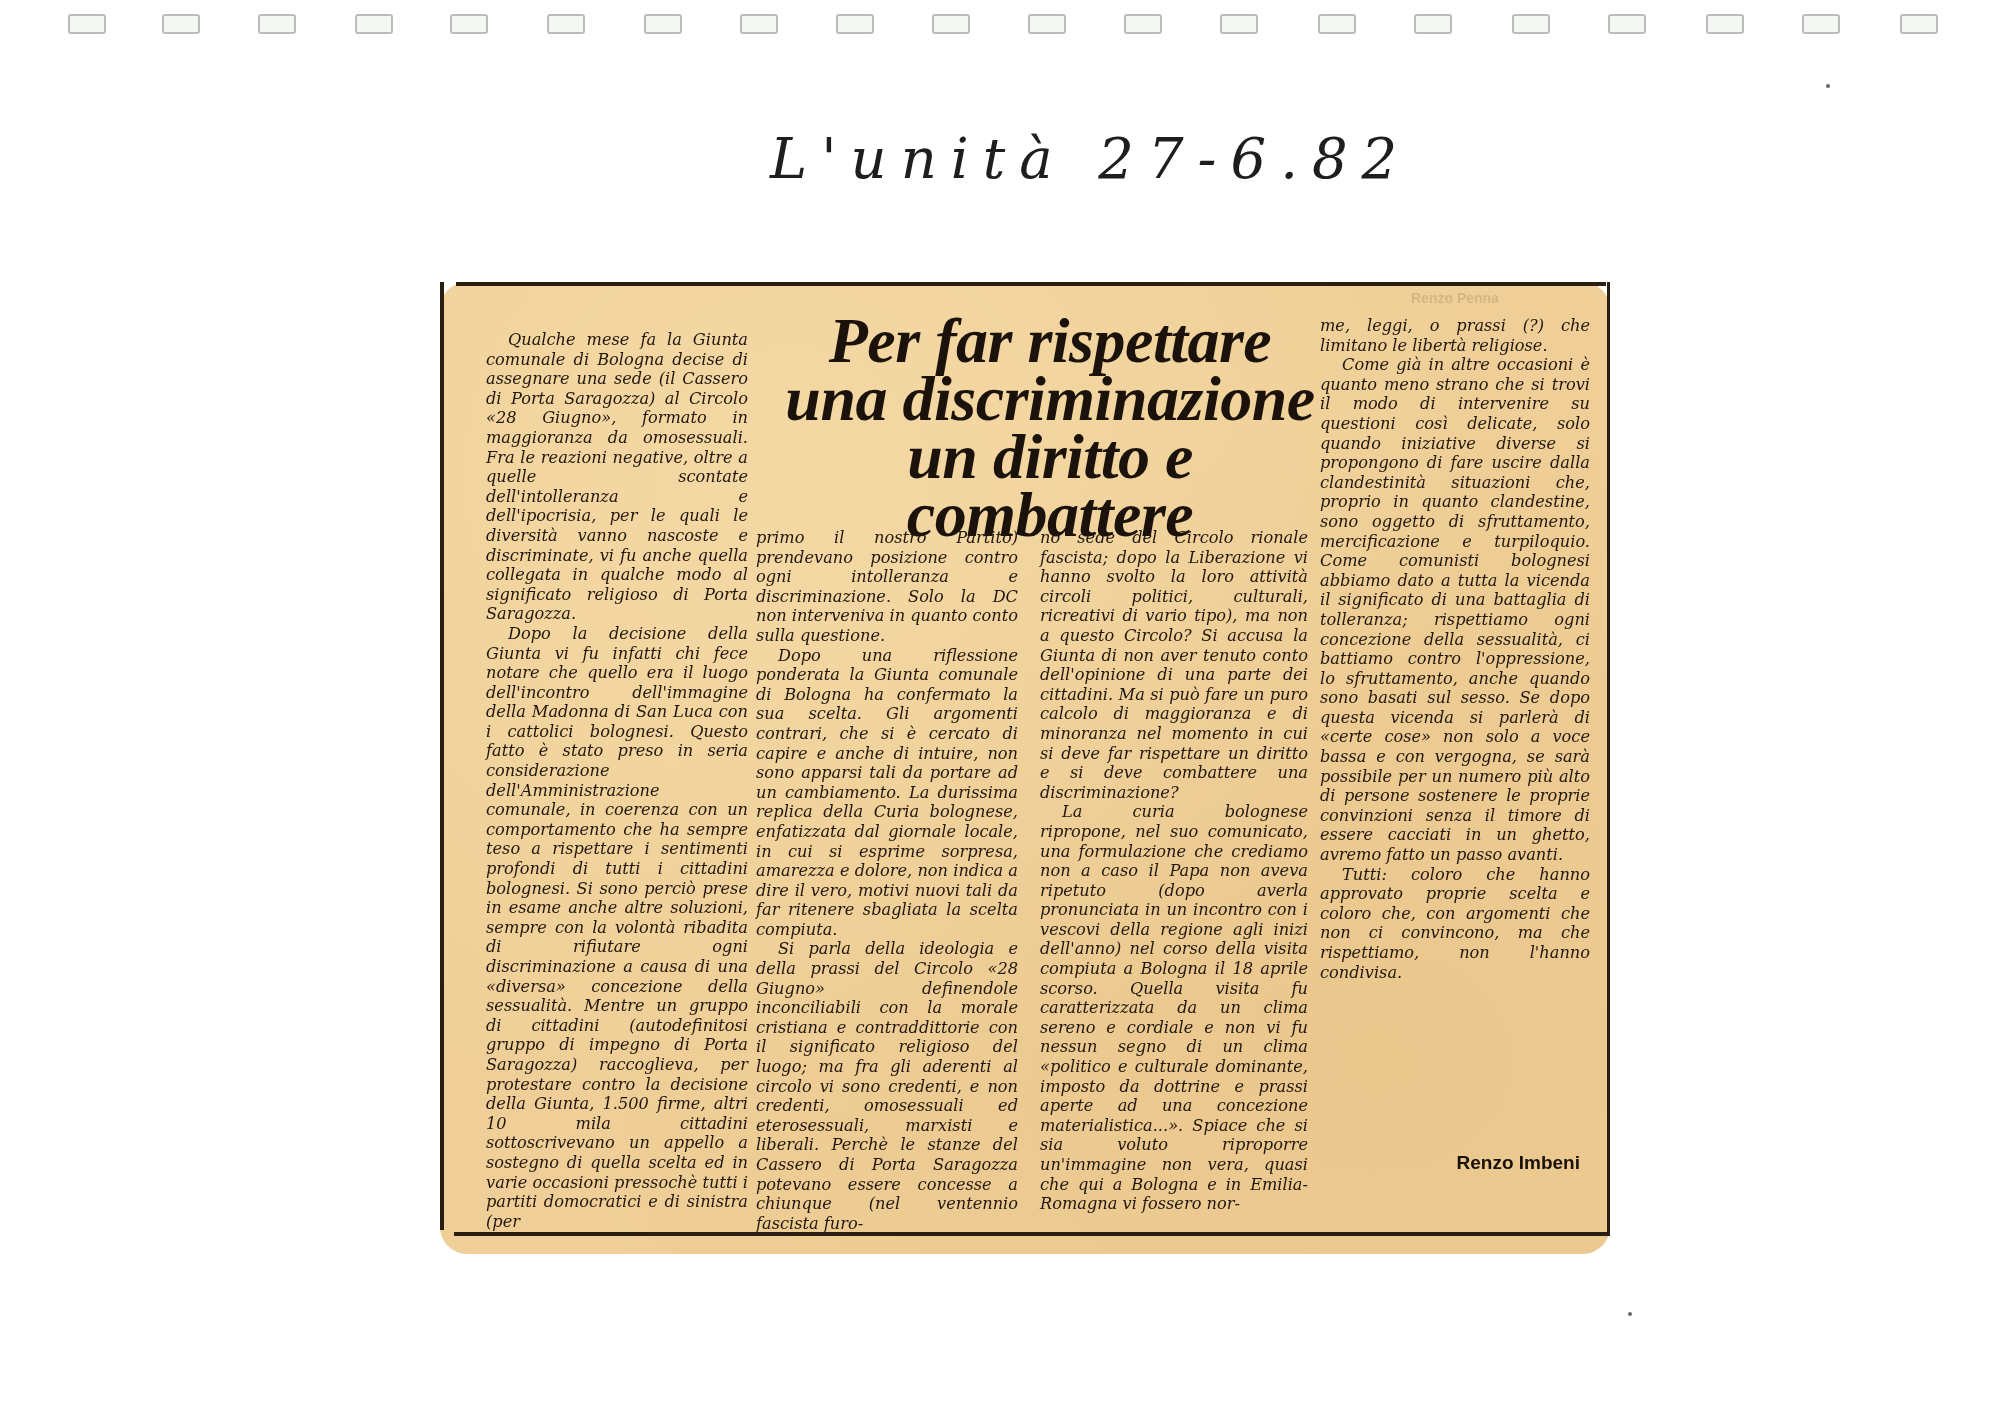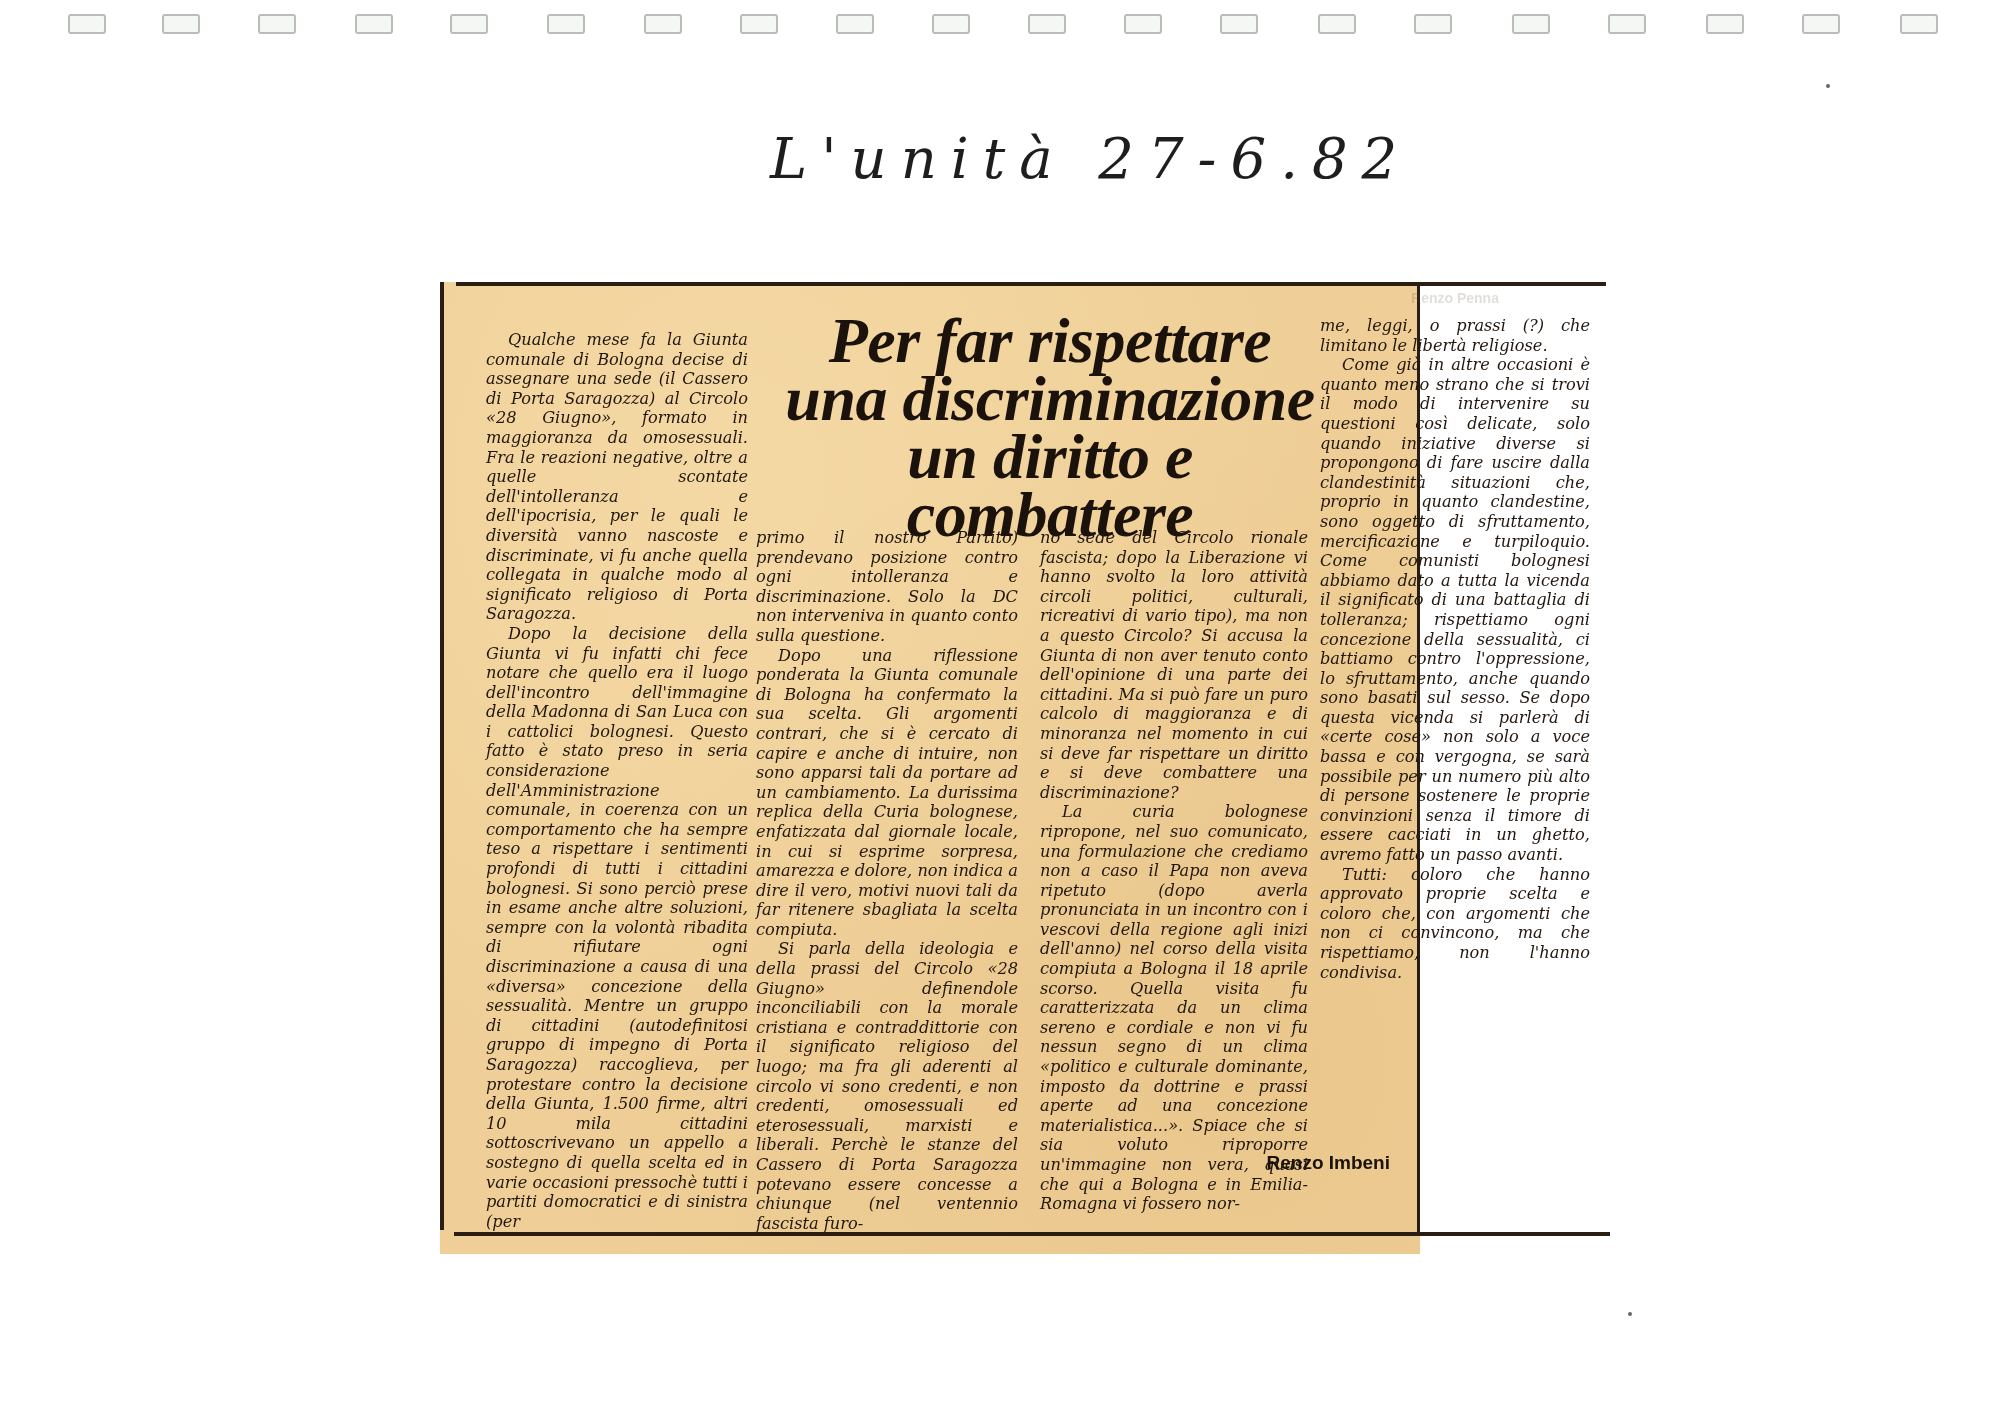--- a/index.html
+++ b/index.html
@@ -10,24 +10,25 @@
     .binder-holes { position: absolute; top: 14px; left: 0; width: 2000px; height: 24px; }
     .hole {
       position: absolute; top: 0; width: 38px; height: 20px;
       border: 2px solid #b9bcb8; border-radius: 3px; background: #f4f7f3; box-sizing: border-box;
     }
     .handwritten {
       position: absolute; left: 770px; top: 118px; font-family: "DejaVu Serif", serif;
       font-style: italic; font-size: 56px; letter-spacing: 14px; color: #1e1e1e; font-weight: 300; margin-top: 8px;
     }
     .clipping {
-      position: absolute; left: 440px; top: 282px; width: 980px; height: 972px;
+      position: absolute; left: 440px; top: 282px; width: 1170px; height: 972px;
       background: #efcf97;
       background-image: radial-gradient(ellipse at 30% 20%, rgba(255,235,190,0.35), rgba(0,0,0,0) 60%),
                         radial-gradient(ellipse at 80% 80%, rgba(200,150,80,0.15), rgba(0,0,0,0) 60%);
+      border-radius: 27px;
     }
     .rule-left { position: absolute; left: 0; top: 0; width: 4px; height: 948px; background: #2a1d12; }
     .rule-top { position: absolute; left: 16px; top: 0px; width: 1150px; height: 4px; background: #2a1d12; }
     .rule-right { position: absolute; right: 0; top: 0; width: 3px; height: 950px; background: #2a1d12; }
     .rule-bottom { position: absolute; left: 14px; top: 950px; width: 1156px; height: 4px; background: #2a1d12; }
     .headline {
       position: absolute; left: 330px; top: 30px; width: 560px; text-align: center;
       font-family: "Liberation Serif", serif; font-style: italic; font-weight: bold;
       font-size: 64px; line-height: 58px; color: #1a120b; letter-spacing: -0.5px;
     }

